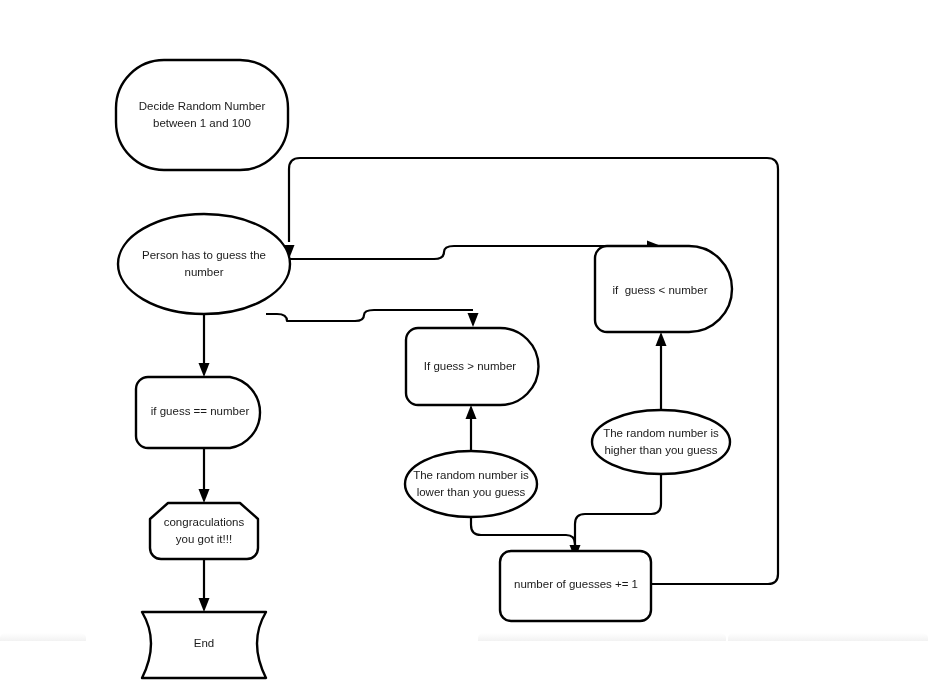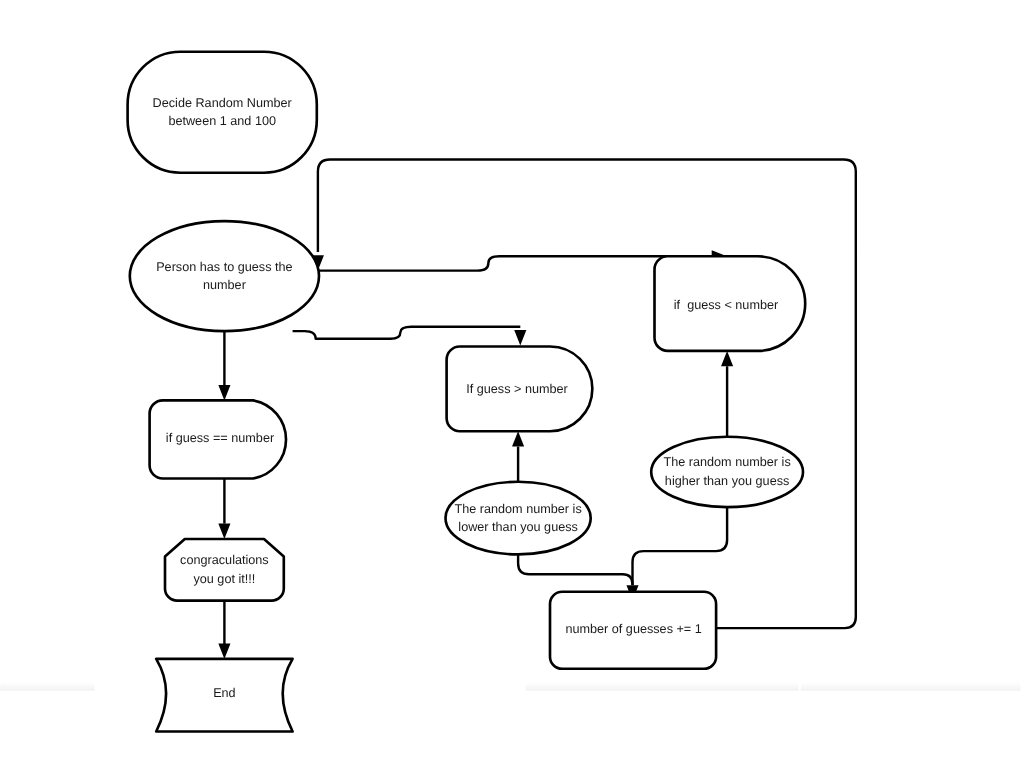--- a/index.html
+++ b/index.html
@@ -10,21 +10,21 @@
   body {
     width: 928px;
     height: 697px;
     overflow: hidden;
     font-family: "Liberation Sans", sans-serif;
     position: relative;
   }
   #canvas-root {
     position: absolute;
     left: 0;
-    top: 1px;
+    top: 14px;
     width: 928px;
     height: 627px;
   }
   #flow-svg {
     position: absolute;
     left: 0;
     top: 0;
     display: block;
   }
   .node-shape {

